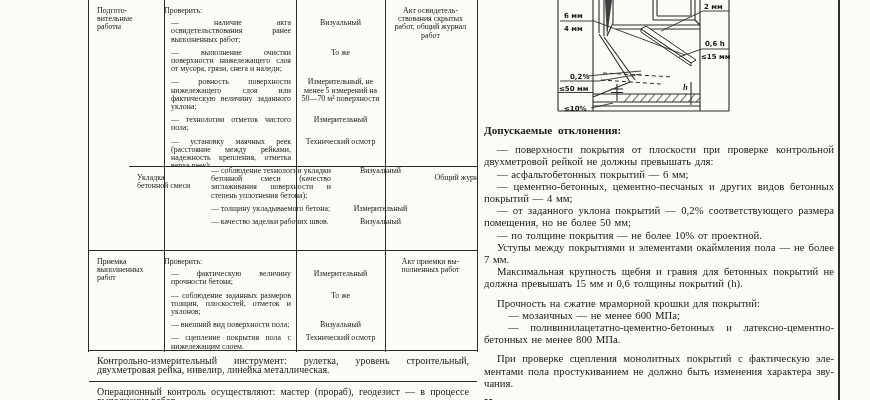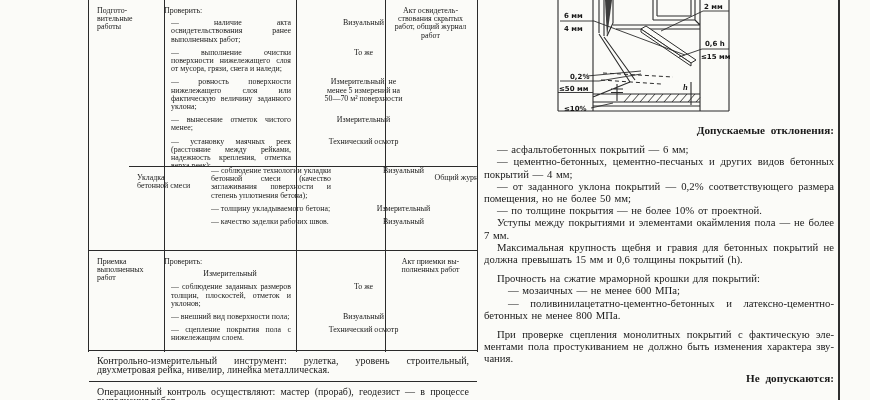--- a/index.html
+++ b/index.html
@@ -16,33 +16,33 @@
     font-size:7.9px; line-height:8.2px;
   }
   .vline { position:absolute; top:0; width:1.2px; height:352px; background:#2b2b2b; }
   .v1 { left:75px; } .v2 { left:207px; } .v3 { left:296px; }
   .trow { position:relative; display:grid; grid-template-columns:75px 221px 91px; align-content:start; overflow:hidden; }
   .trow + .trow, .foot { border-top:1.3px solid #2b2b2b; }
   .r1 { height:166px; } .r2 { height:84px;margin-left:40px; } .r3 { height:100px; }
   .stage { padding:7px 9px 0 8px; overflow-wrap:break-word; hyphens:manual; }
   .mid { display:block; }
   .action { margin:7px 0 4px; }
-  .pair { display:grid; grid-template-columns:132px 89px; margin-bottom:5px; align-items:start;gap:23px; }
+  .pair { display:grid; grid-template-columns:132px 89px; margin-bottom:5px; align-items:start; }
   .check { padding:0 5px 0 7px; text-align:justify; overflow-wrap:break-word; hyphens:manual; }
   .method { padding:0 4px; text-align:center; hyphens:manual; }
   .doc { padding:7px 7px 0 7px; overflow-wrap:break-word; hyphens:manual;text-align:center; }
   .foot { padding:5px 8px 0 8px; text-align:justify; font-size:10px; line-height:9px; }
   .f1 { height:31px; } .f2 { height:31px; }
   
   .rightcol {
     position:absolute; left:484px; top:124px; width:350px;
     font-size:10.7px; line-height:12.2px;
   }
   .rightcol h3, .rightcol h4 {
-    font-size:11.2px; text-align:right; font-weight:bold; word-spacing:3px;
+    font-size:11.2px; text-align:left; font-weight:bold; word-spacing:3px;
   }
   .rightcol h3 { margin-bottom:7px; }
   .rightcol h4 { margin-top:7px; }
   .rightcol p { text-align:justify; text-indent:13px; hyphens:manual; word-spacing:1px; }
   .rightcol p.gap { margin-top:7px; }
   .rightcol p.indent2 { text-indent:24px; }
   
   .diagram { position:absolute; left:556px; top:0; width:177px; height:117px; }
   .diagram text { font-family:"DejaVu Sans", sans-serif; font-weight:bold; font-size:7px; fill:#151515; }
   .diagram text.hlab { font-family:"Liberation Serif", serif; font-style:italic; font-size:8.5px; }
@@ -69,21 +69,21 @@
         </div>
         <div class="pair">
           <div class="check">— выполнение очистки поверхности нижележащего слоя от мусора, грязи, снега и наледи;</div>
           <div class="method">То же</div>
         </div>
         <div class="pair">
           <div class="check">— ровность поверхности нижележащего слоя или фактическую величину задан­ного уклона;</div>
           <div class="method">Измерительный, не менее 5 измерений на 50—70 м² поверхно­сти</div>
         </div>
         <div class="pair">
-          <div class="check">— вынесение отметок чистого менее;</div>
+          <div class="check">— технологии отметок чистого пола;</div>
           <div class="method">Измерительный</div>
         </div>
         <div class="pair">
           <div class="check">— установку маячных реек (расстояние между рейками, надежность крепления, отметка верха реек);</div>
           <div class="method">Технический осмотр</div>
         </div>
 
       </div>
       <div class="doc">Акт освидетель­ствования скры­тых работ, об­щий журнал ра­бот</div>
     </div>
@@ -105,20 +105,21 @@
         </div>
       </div>
       <div class="doc">Общий журнал работ</div>
     </div>
 
     <div class="trow r3">
       <div class="stage">Приемка выполнен­ных работ</div>
       <div class="mid">
         <div class="action">Проверить:</div>
         <div class="pair">
+          <div class="check">— фактическую величину прочности бетона;</div>
           <div class="method">Измерительный</div>
         </div>
         <div class="pair">
           <div class="check">— соблюдение заданных размеров тол­щин, плоскостей, отметок и уклонов;</div>
           <div class="method">То же</div>
         </div>
         <div class="pair">
           <div class="check">— внешний вид поверхности пола;</div>
           <div class="method">Визуальный</div>
         </div>
@@ -168,20 +169,21 @@
     <text x="149" y="46">0,6 h</text>
     <text x="145" y="58.5">≤15 мм</text>
     <text x="14" y="79">0,2%</text>
     <text x="3" y="90.5">≤50 мм</text>
     <text x="8" y="110.5">≤10%</text>
     <text x="127" y="90" class="hlab">h</text>
   </svg>
 
   <div class="rightcol">
     <h3>Допускаемые отклонения:</h3>
+    <p>— поверхности покрытия от плоскости при проверке контрольной двух­метровой рейкой не должны превышать для:</p>
     <p>— асфальтобетонных покрытий — 6 мм;</p>
     <p>— цементно-бетонных, цементно-песчаных и других видов бетонных покрытий — 4 мм;</p>
     <p>— от заданного уклона покрытий — 0,2% соответствующего размера по­мещения, но не более 50 мм;</p>
     <p>— по толщине покрытия — не более 10% от проектной.</p>
     <p>Уступы между покрытиями и элементами окаймления пола — не более 7 мм.</p>
     <p>Максимальная крупность щебня и гравия для бетонных покрытий не должна превышать 15 мм и 0,6 толщины покрытий (h).</p>
     <p class="gap">Прочность на сжатие мраморной крошки для покрытий:</p>
     <p class="indent2">— мозаичных — не менее 600 МПа;</p>
     <p class="indent2">— поливинилацетатно-цементно-бетонных и латексно-цементно-бетонных не менее 800 МПа.</p>
     <p class="gap">При проверке сцепления монолитных покрытий с фактическую эле­ментами пола простукиванием не должно быть изменения характера зву­чания.</p>

